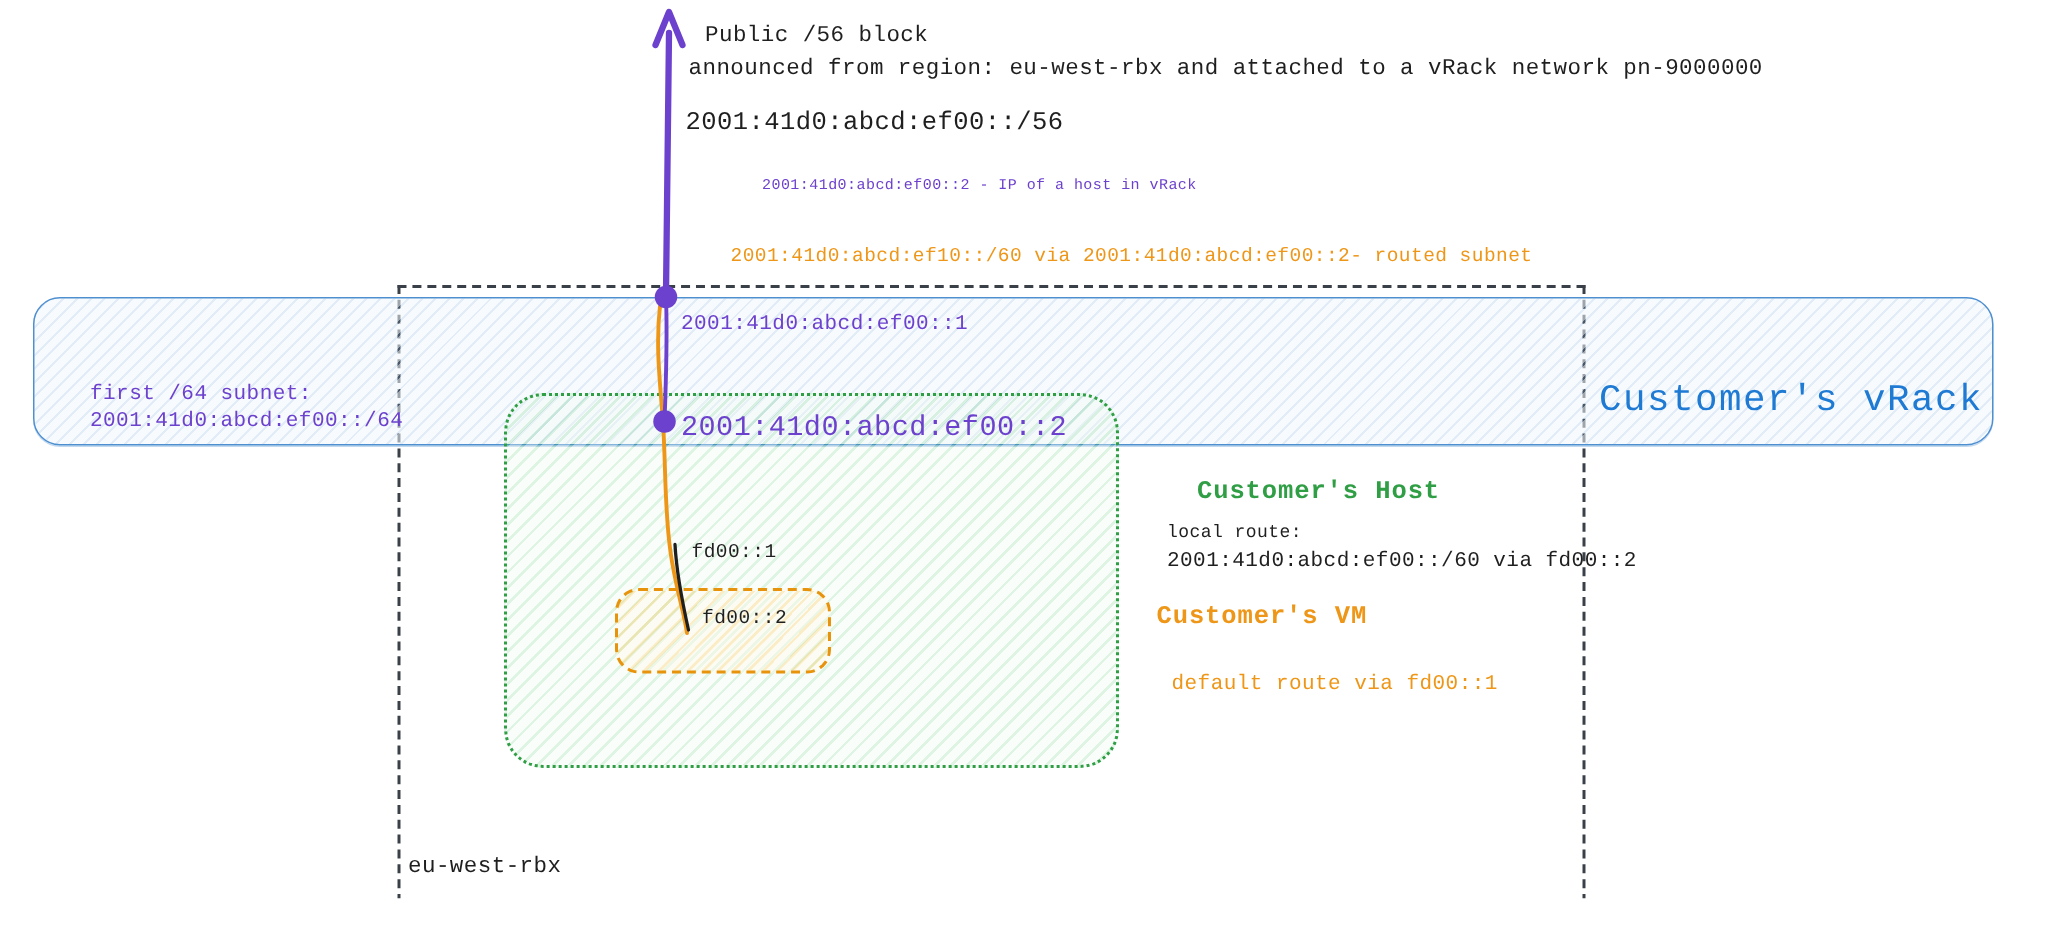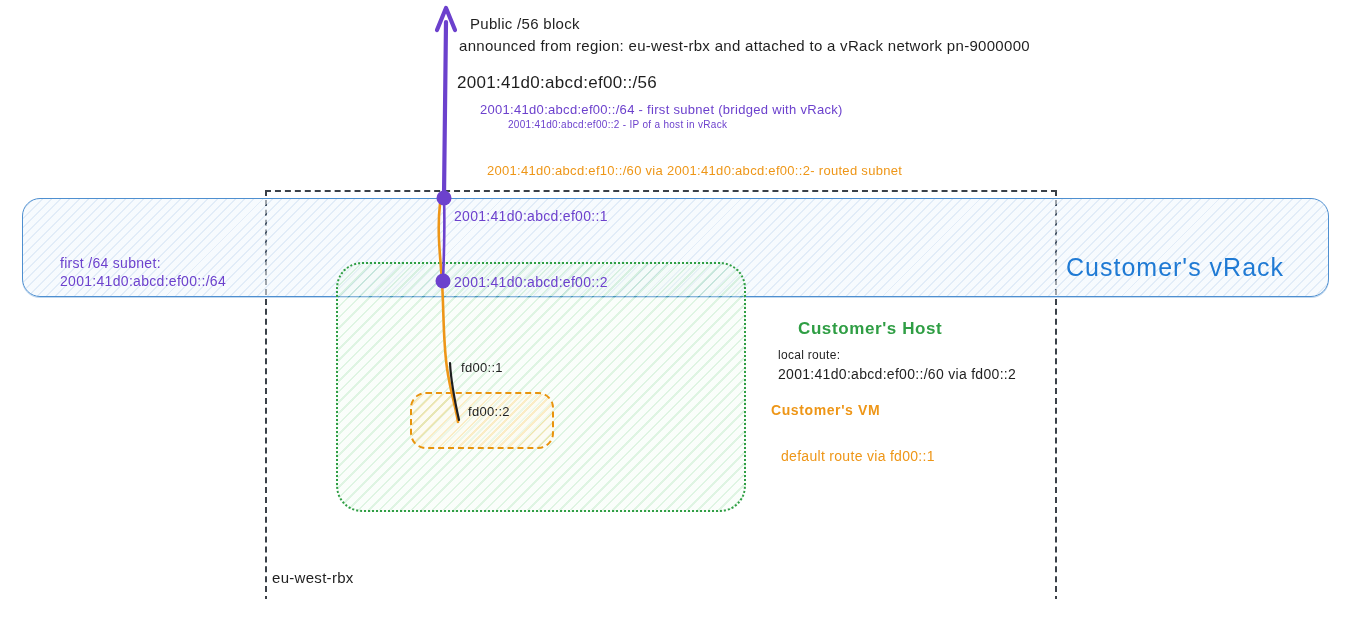--- a/index.html
+++ b/index.html
@@ -1,18 +1,18 @@
 <!DOCTYPE html>
 <html><head>
 <meta charset="utf-8">
 <style>
   html,body { margin:0; padding:0; background:#ffffff; }
   .stage {
     position:relative; width:1366px; height:599px; overflow:hidden;
-    background:#ffffff; font-family:Liberation Sans, sans-serif; color:#1f1f1f;
+    background:#ffffff; font-family:Liberation Mono, monospace; color:#1f1f1f;
   }
   .txt { position:absolute; white-space:nowrap; letter-spacing:0.3px; line-height:1.2; }
 
   
   .region-box {
     position:absolute; left:265px; top:190px; width:788px; height:408px;
     border:2px dashed #3a4048; z-index:1;
   }
   .vrack-band {
     position:absolute; left:22px; top:198px; width:1305px; height:97px;
@@ -40,28 +40,28 @@
   .green  { color:#2f9e44; }
   .blue   { color:#1f7ad4; }
 
   .t-title    { left:470px; top:15px;  font-size:15px; z-index:6; }
   .t-subtitle { left:459px; top:37px;  font-size:15px; z-index:6; }
   .t-cidr     { left:457px; top:73px;  font-size:17px; z-index:6; }
   .t-note1    { left:480px; top:102px; font-size:13px; z-index:6; }
   .t-note2    { left:508px; top:119px; font-size:10px; z-index:6; }
   .t-note3    { left:487px; top:163px; font-size:13px; z-index:6; }
   .t-gw       { left:454px; top:208px; font-size:14px; z-index:6; }
-  .t-hostip   { left:454px; top:274px; font-size:14px; z-index:6; }
+  .t-hostip   { left:454px; top:274px; font-size:19px; z-index:6; }
   .t-sub1     { left:60px;  top:255px; font-size:14px; z-index:6; }
   .t-sub2     { left:60px;  top:273px; font-size:14px; z-index:6; }
   .t-vrack    { left:1066px; top:252px; font-size:25px; letter-spacing:1px; z-index:6; }
   .t-hosttl   { left:769px; top:319px; font-size:17px; font-weight:bold; letter-spacing:0.6px; z-index:6;margin-left:29px; }
   .t-lr1      { left:778px; top:348px; font-size:12px; z-index:6; }
   .t-lr2      { left:778px; top:366px; font-size:14px; z-index:6; }
-  .t-vmtl     { left:771px; top:402px; font-size:14px; font-weight:bold; letter-spacing:0.6px; z-index:6; }
+  .t-vmtl     { left:771px; top:402px; font-size:17px; font-weight:bold; letter-spacing:0.6px; z-index:6; }
   .t-vmip     { left:781px; top:430px; font-size:14px; z-index:6; }
   .t-vmrt     { left:781px; top:448px; font-size:14px; z-index:6; }
   .t-fd1      { left:461px; top:360px; font-size:13px; z-index:6; }
   .t-fd2      { left:468px; top:404px; font-size:13px; z-index:6; }
   .t-region   { left:272px; top:569px; font-size:15px; z-index:6; }
 </style>
 </head>
 <body>
 
 <div class="stage">
@@ -87,21 +87,20 @@
     <path d="M 450 363 C 451 382 455 402 459 420" fill="none" stroke="#1f1f1f" stroke-width="2.2" stroke-linecap="round"></path>
 
     <circle cx="444" cy="198" r="7.5" fill="#6c41cd"></circle>
 
     <circle cx="443" cy="281" r="7.5" fill="#6c41cd"></circle>
   </svg>
 
   <div class="txt black t-title">Public /56 block</div>
   <div class="txt black t-subtitle">announced from region: eu-west-rbx and attached to a vRack network pn-9000000</div>
   <div class="txt black t-cidr">2001:41d0:abcd:ef00::/56</div>
-  <div class="txt purple t-note1">2001:41d0:abcd:ef00::/64 - first subnet (bridged with vRack)</div>
   <div class="txt purple t-note2">2001:41d0:abcd:ef00::2 - IP of a host in vRack</div>
   <div class="txt orange t-note3">2001:41d0:abcd:ef10::/60 via 2001:41d0:abcd:ef00::2- routed subnet</div>
 
   <div class="txt purple t-gw">2001:41d0:abcd:ef00::1</div>
   <div class="txt purple t-hostip">2001:41d0:abcd:ef00::2</div>
   <div class="txt purple t-sub1">first /64 subnet:</div>
   <div class="txt purple t-sub2">2001:41d0:abcd:ef00::/64</div>
   <div class="txt blue t-vrack">Customer's vRack</div>
 
   <div class="txt green t-hosttl">Customer's Host</div>

